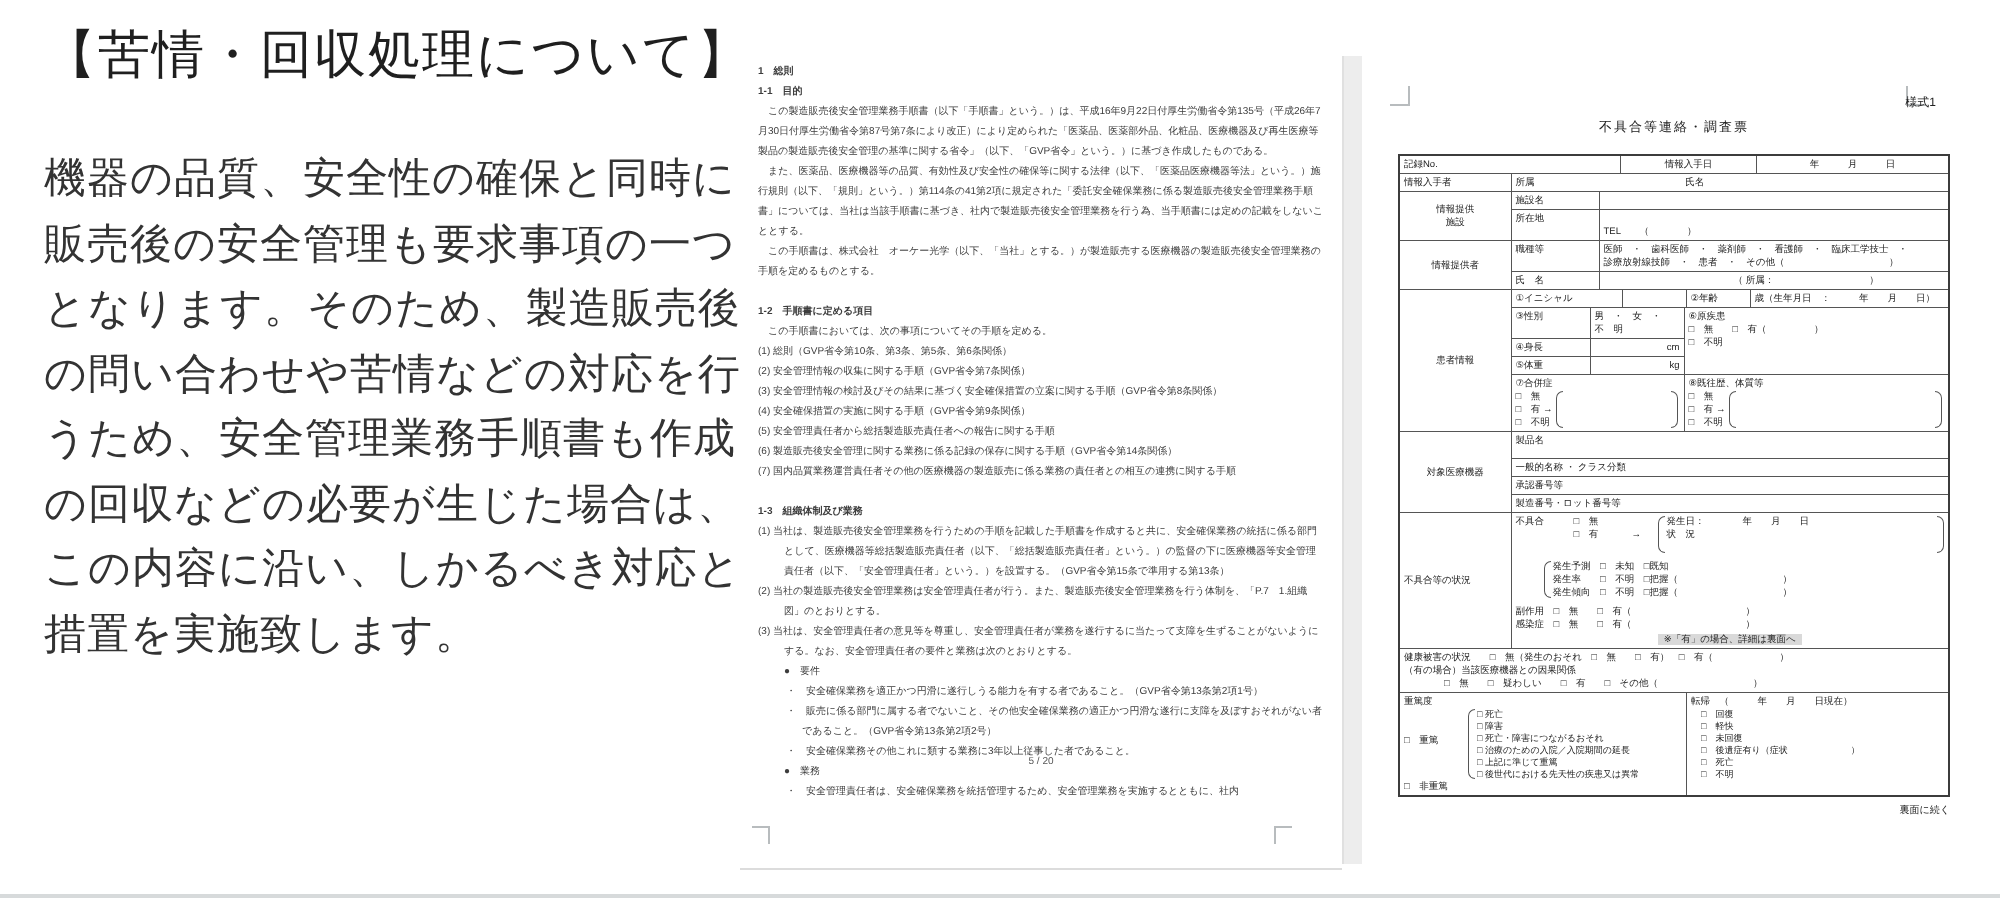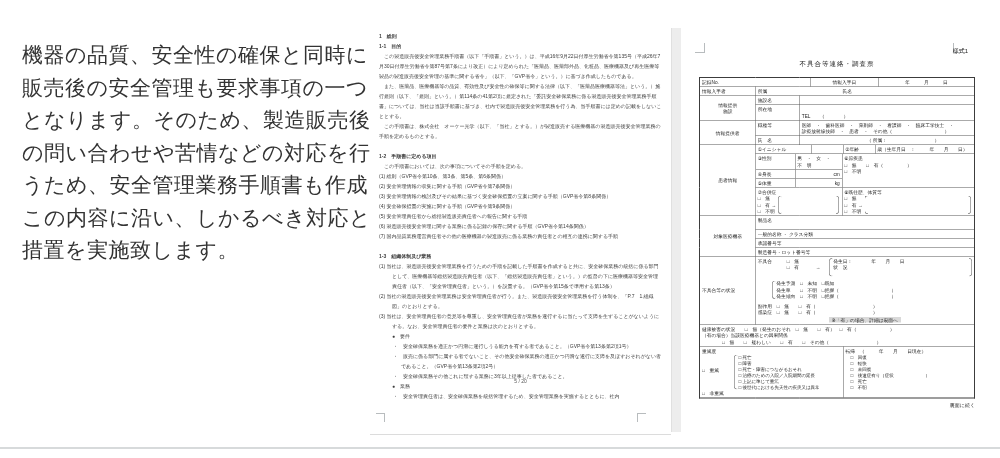--- a/index.html
+++ b/index.html
@@ -64,27 +64,29 @@
 
   
   .bottom-divider{position:absolute;left:0;top:447px;width:1000px;height:0;border-top:2px solid #d7dadb;}
 </style>
 </head>
 <body>
 
 <div class="canvas">
 
   <section class="intro">
+    <h1 class="intro-title">【苦情・回収処理について】</h1>
     <div class="intro-body">
 
     <div class="intro-line">機器の品質、安全性の確保と同時に、</div>
         <div class="intro-line">販売後の安全管理も要求事項の一つ</div>
         <div class="intro-line">となります。そのため、製造販売後</div>
         <div class="intro-line">の問い合わせや苦情などの対応を行</div>
         <div class="intro-line">うため、安全管理業務手順書も作成</div>
+        <div class="intro-line">の回収などの必要が生じた場合は、</div>
         <div class="intro-line">この内容に沿い、しかるべき対応と</div>
         <div class="intro-line">措置を実施致します。</div>
       </div>
   </section>
 
   <section class="doc-mid">
     <div class="scaled">
       <div class="doc-text">
 
       <div class="dline h"><span>1　総則</span></div>

